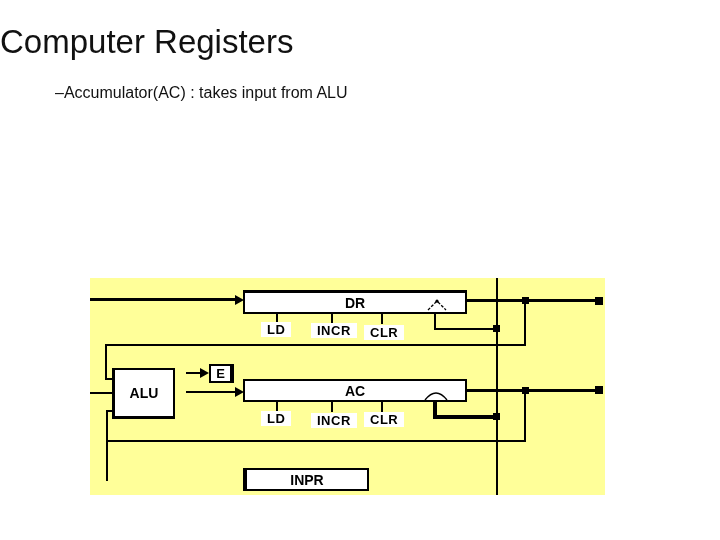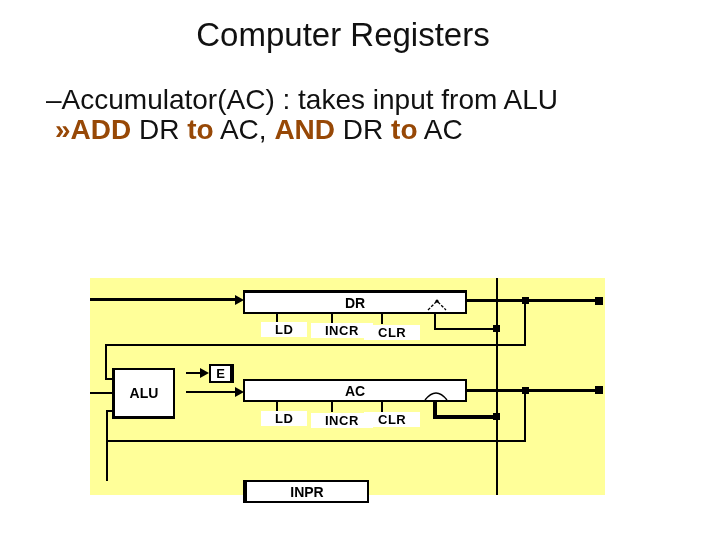--- a/index.html
+++ b/index.html
@@ -2,55 +2,54 @@
 <html><head>
 <meta charset="utf-8">
 <style>
   html,body{margin:0;padding:0;background:#fff;}
   .slide{
     position:relative;width:720px;height:540px;background:#ffffff;overflow:hidden;
     font-family:"Liberation Sans", sans-serif;color:#111;
   }
   
   .title{
-    position:absolute;top:16px;left:0;width:686px;text-align:center;
+    position:absolute;top:23px;left:0;width:686px;
     font-size:33px;letter-spacing:0px;color:#111;
   }
   
-  .bullets{position:absolute;top:84px;left:46px;width:620px;font-size:28px;}
+  .bullets{position:absolute;top:84px;left:55px;width:620px;font-size:16px;}
   .bullets .line{height:29.6px;white-space:nowrap;}
   .bullets .lvl2{padding-left:9px;}
   .em{color:#974806;font-weight:bold;}
   
   .panel{position:absolute;left:90px;top:278px;width:515px;height:217px;background:#FFFF99;}
   .ln{position:absolute;background:#000;}
   .sq{position:absolute;background:#000;width:7px;height:7px;}
   .arr-r{position:absolute;width:0;height:0;border-top:5px solid transparent;
          border-bottom:5px solid transparent;border-left:9px solid #000;}
   .regbox{
     position:absolute;background:#fff;border:2px solid #000;
     display:flex;align-items:center;justify-content:center;
     font-weight:bold;font-size:14px;color:#000;
   }
   .ctl{
     position:absolute;background:#fff;color:#000;font-weight:bold;font-size:13px;
-    line-height:15px;padding:0 14px;letter-spacing:0.5px;
+    line-height:15px;padding:0 6px;letter-spacing:0.5px;
   }
   .clocksvg{position:absolute;}
 </style>
 </head>
 <body>
 
 <div class="slide">
 
   <div class="title">Computer Registers</div>
 
   <div class="bullets">
     <div class="line lvl1"><span>–</span><span>Accumulator(AC) : takes input from ALU</span></div>
-    <div class="line lvl2"><span class="em">»</span><span class="em">ADD</span><span> DR </span><span class="em">to</span><span> AC, </span><span class="em">AND</span><span> DR </span><span class="em">to</span><span> AC</span></div>
   </div>
 
   <div class="panel"></div>
 
   <div class="ln" style="left:90px;top:298px;width:147px;height:3px;"></div>
   <div class="arr-r" style="left:235px;top:295px;"></div>
 
   <div class="ln" style="left:467px;top:299px;width:131px;height:3px;"></div>
   <div class="sq" style="left:595px;top:297px;width:8px;height:8px;"></div>
   <div class="sq" style="left:522px;top:297px;"></div>
@@ -120,17 +119,17 @@
   <div class="ln" style="left:433px;top:415px;width:63px;height:4px;"></div>
   <div class="sq" style="left:493px;top:413px;"></div>
 
   <div class="ln" style="left:276px;top:402px;width:2px;height:10px;"></div>
   <div class="ln" style="left:331px;top:402px;width:2px;height:10px;"></div>
   <div class="ln" style="left:381px;top:402px;width:2px;height:10px;"></div>
   <div class="ctl" style="left:261px;top:411px;">LD</div>
   <div class="ctl" style="left:311px;top:413px;">INCR</div>
   <div class="ctl" style="left:364px;top:412px;">CLR</div>
 
-  <div class="regbox" style="left:243px;top:468px;width:120px;height:19px;border-left-width:4px;margin-top:12px;">
+  <div class="regbox" style="left:243px;top:468px;width:120px;height:19px;border-left-width:4px;">
     <span>INPR</span>
   </div>
 
 </div>
 
 </body></html>

